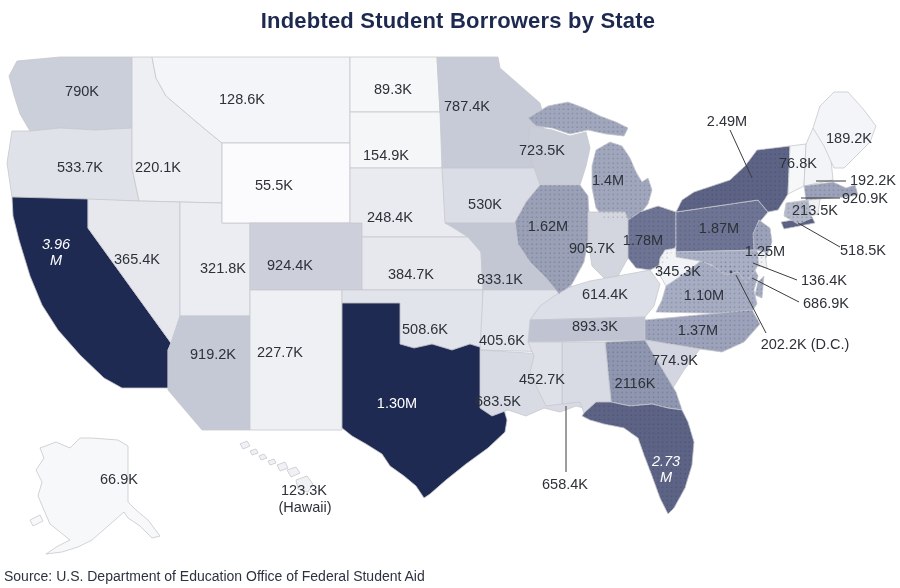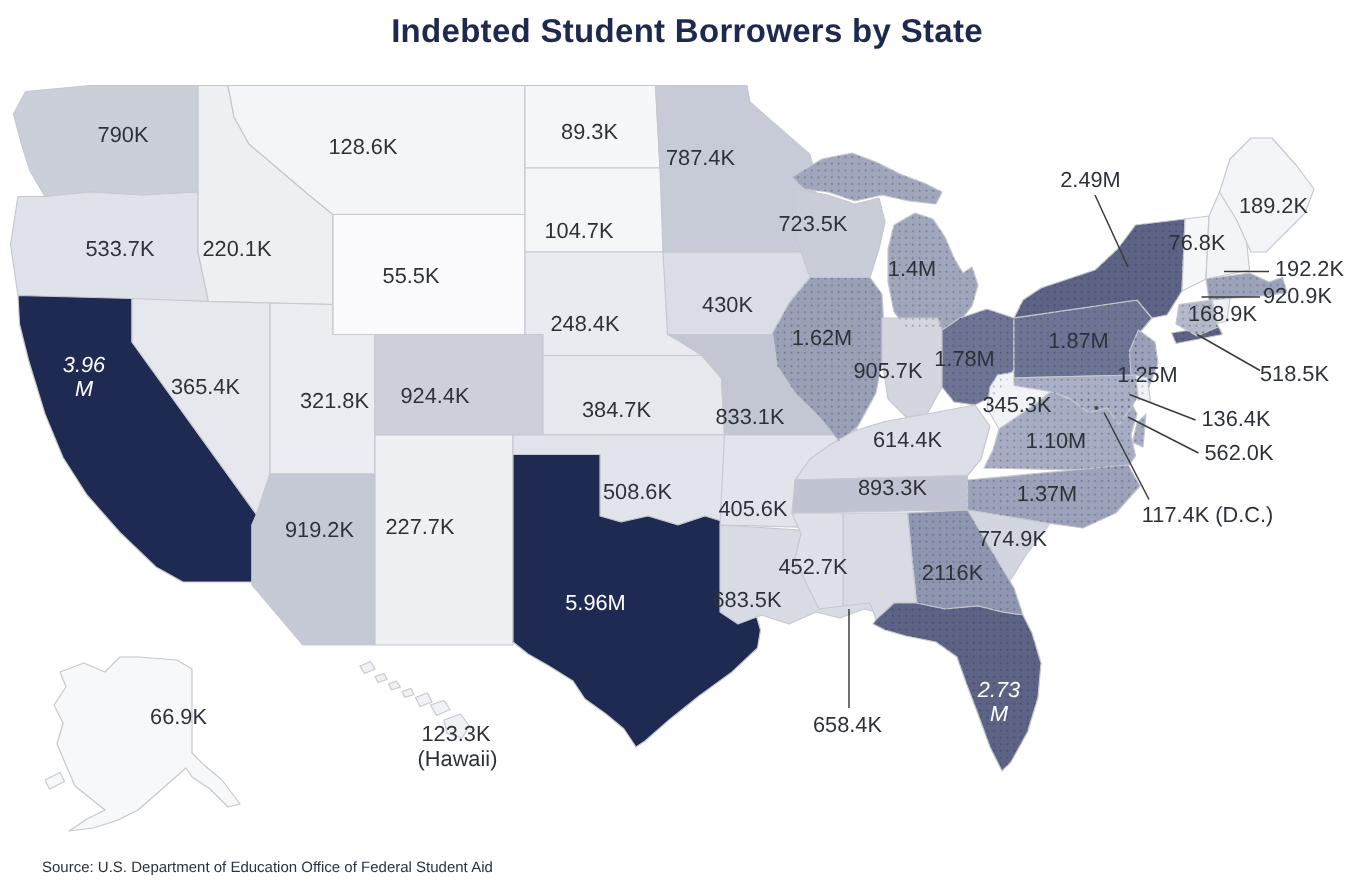--- a/index.html
+++ b/index.html
@@ -1,21 +1,21 @@
 <!DOCTYPE html>
 <html><head>
 <meta charset="utf-8">
 <style>
   html,body{margin:0;padding:0;background:#fff;}
   #stage{position:relative;width:900px;height:588px;background:#fff;overflow:hidden;
          font-family:"Liberation Sans",sans-serif;}
   #map{position:absolute;left:0;top:0;}
   .title{position:absolute;top:8px;left:16px;right:0;text-align:center;
          font-weight:bold;font-size:22px;color:#1e2950;letter-spacing:.2px;}
-  .source{position:absolute;left:4px;bottom:4px;font-size:10px;color:#2c3340;margin-left:24px;}
+  .source{position:absolute;left:4px;bottom:4px;font-size:14px;color:#2c3340;}
   .lbl{position:absolute;transform:translate(-50%,-50%);
        font-size:14.5px;line-height:1.12;color:#2d3138;white-space:nowrap;
        text-align:center;pointer-events:none;}
   .lbl.wrap{white-space:normal;font-style:italic;}
   .lbl.light{color:#ffffff;}
   path[data-state]{stroke:#c6c8ce;stroke-width:.8;stroke-linejoin:round;}
   .callout{stroke:#3c3c3c;stroke-width:1;}
 </style>
 </head>
 <body>
@@ -128,27 +128,27 @@
   <div class="lbl wrap light" style="left:56px;top:252px;width:44px">3.96 M</div>
   <div class="lbl" style="left:158px;top:167px">220.1K</div>
   <div class="lbl" style="left:137px;top:259px">365.4K</div>
   <div class="lbl" style="left:223px;top:268px">321.8K</div>
   <div class="lbl" style="left:213px;top:354px">919.2K</div>
   <div class="lbl" style="left:242px;top:99px">128.6K</div>
   <div class="lbl" style="left:274px;top:185px">55.5K</div>
   <div class="lbl" style="left:290px;top:265px">924.4K</div>
   <div class="lbl" style="left:280px;top:352px">227.7K</div>
   <div class="lbl" style="left:393px;top:89px">89.3K</div>
-  <div class="lbl" style="left:386px;top:155px">104.7K</div>
+  <div class="lbl" style="left:386px;top:155px">154.9K</div>
   <div class="lbl" style="left:390px;top:217px">248.4K</div>
   <div class="lbl" style="left:411px;top:274px">384.7K</div>
   <div class="lbl" style="left:425px;top:329px">508.6K</div>
-  <div class="lbl light" style="left:397px;top:403px">5.96M</div>
+  <div class="lbl light" style="left:397px;top:403px">1.30M</div>
   <div class="lbl" style="left:467px;top:106px">787.4K</div>
-  <div class="lbl" style="left:485px;top:204px">430K</div>
+  <div class="lbl" style="left:485px;top:204px">530K</div>
   <div class="lbl" style="left:500px;top:279px">833.1K</div>
   <div class="lbl" style="left:502px;top:340px">405.6K</div>
   <div class="lbl" style="left:498px;top:401px">683.5K</div>
   <div class="lbl" style="left:542px;top:150px">723.5K</div>
   <div class="lbl" style="left:548px;top:226px">1.62M</div>
   <div class="lbl" style="left:608px;top:180px">1.4M</div>
   <div class="lbl" style="left:592px;top:248px">905.7K</div>
   <div class="lbl" style="left:643px;top:240px">1.78M</div>
   <div class="lbl" style="left:605px;top:294px">614.4K</div>
   <div class="lbl" style="left:595px;top:326px">893.3K</div>
@@ -156,27 +156,27 @@
   <div class="lbl" style="left:565px;top:484px">658.4K</div>
   <div class="lbl" style="left:635px;top:383px">2116K</div>
   <div class="lbl wrap light" style="left:666px;top:469px;width:40px">2.73 M</div>
   <div class="lbl" style="left:675px;top:360px">774.9K</div>
   <div class="lbl" style="left:698px;top:330px">1.37M</div>
   <div class="lbl" style="left:704px;top:295px">1.10M</div>
   <div class="lbl" style="left:678px;top:271px">345.3K</div>
   <div class="lbl" style="left:719px;top:228px">1.87M</div>
   <div class="lbl" style="left:727px;top:121px">2.49M</div>
   <div class="lbl" style="left:765px;top:251px">1.25M</div>
-  <div class="lbl" style="left:826px;top:303px">562.0K</div>
+  <div class="lbl" style="left:826px;top:303px">686.9K</div>
   <div class="lbl" style="left:824px;top:280px">136.4K</div>
-  <div class="lbl" style="left:805px;top:344px">117.4K (D.C.)</div>
+  <div class="lbl" style="left:805px;top:344px">202.2K (D.C.)</div>
   <div class="lbl" style="left:798px;top:163px">76.8K</div>
   <div class="lbl" style="left:873px;top:180px">192.2K</div>
   <div class="lbl" style="left:865px;top:198px">920.9K</div>
-  <div class="lbl" style="left:815px;top:210px">168.9K</div>
+  <div class="lbl" style="left:815px;top:210px">213.5K</div>
   <div class="lbl" style="left:863px;top:250px">518.5K</div>
   <div class="lbl" style="left:849px;top:138px">189.2K</div>
   <div class="lbl" style="left:119px;top:479px">66.9K</div>
   <div class="lbl" style="left:304px;top:490px">123.3K</div>
   <div class="lbl" style="left:305px;top:507px">(Hawaii)</div>
 
   <div class="source">Source: U.S. Department of Education Office of Federal Student Aid</div>
 </div>
 
 </body></html>

